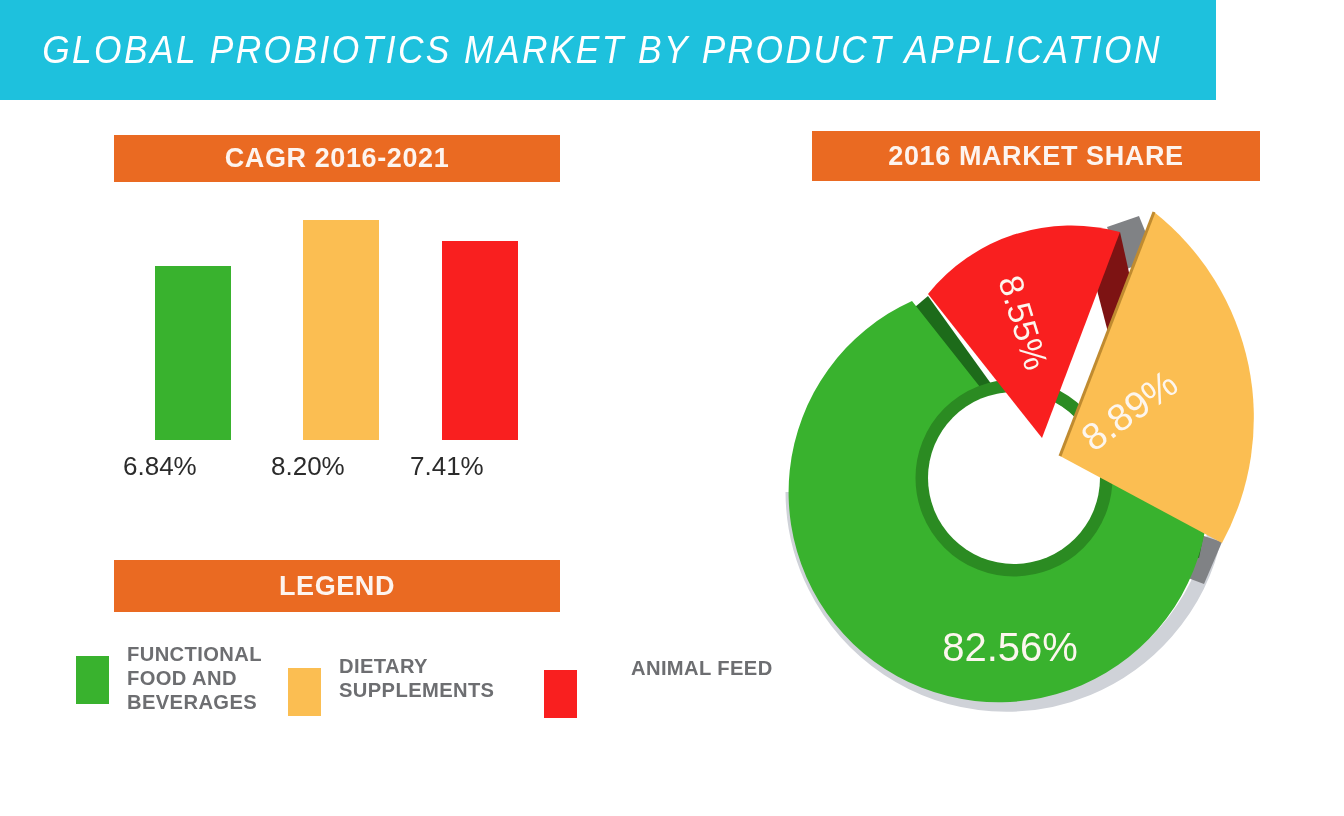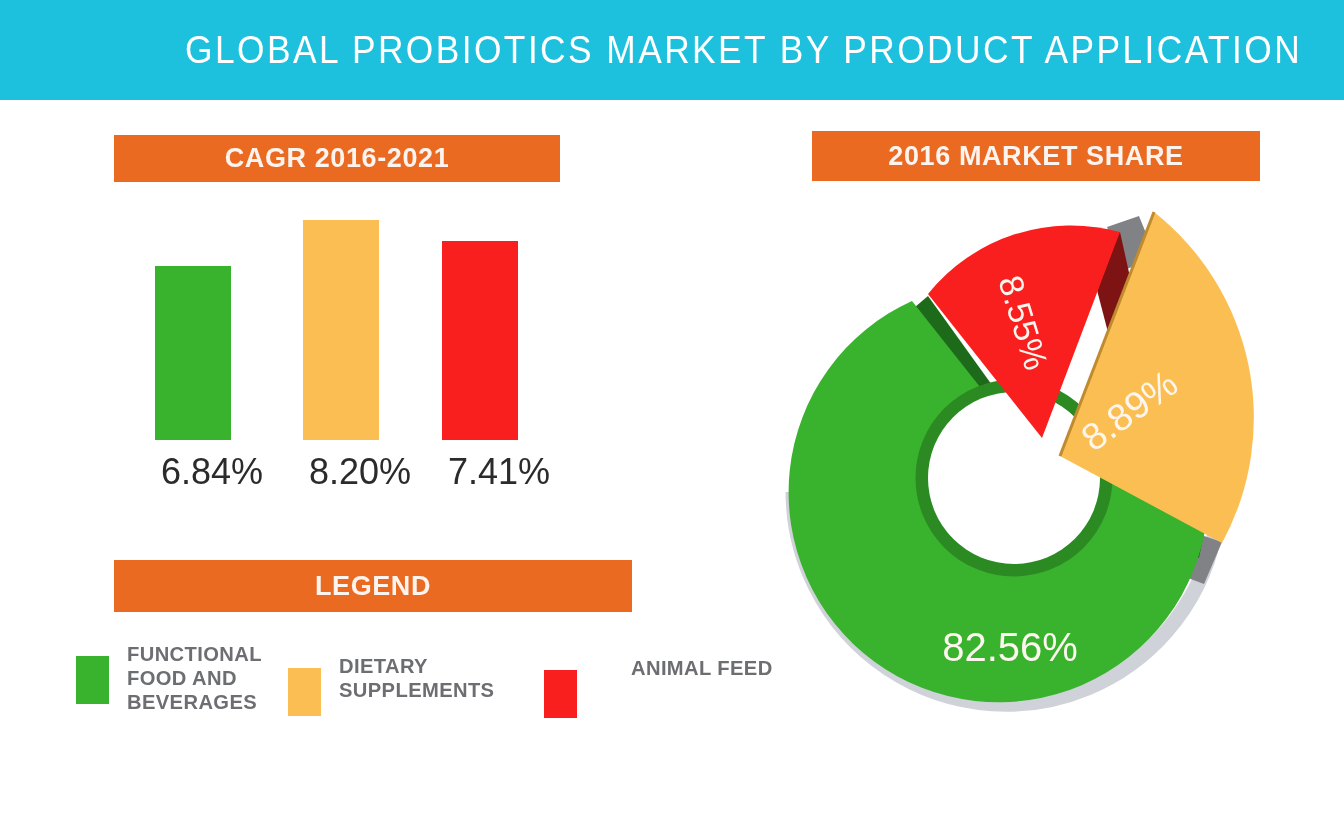--- a/index.html
+++ b/index.html
@@ -7,23 +7,23 @@
     width: 1344px; height: 816px;
     background: #ffffff;
     font-family: "Liberation Sans", sans-serif;
     overflow: hidden;
   }
   #page { position: relative; width: 1344px; height: 816px; background: #fff; }
 
   
   .header-band {
     position: absolute; left: 0; top: 0;
-    width: 1344px; height: 100px;
+    width: 1216px; height: 100px;
     background: #1ec1dd;
-    display: flex; align-items: center; justify-content: flex-end;
+    display: flex; align-items: center; justify-content: flex-start; font-style: italic;
   }
   .header-title {
     color: #ffffff;
     font-family: "Liberation Sans Narrow", "Liberation Sans", sans-serif;
     font-size: 38px;
     font-weight: 400;
     letter-spacing: 2.6px;
     text-transform: uppercase;
     transform: scaleX(0.93);
     white-space: nowrap;
@@ -38,36 +38,36 @@
   .banner-label {
     color: #fdf4ef;
     font-size: 27px;
     font-weight: bold;
     letter-spacing: 0.6px;
     text-transform: uppercase;
     white-space: nowrap;
   }
   #banner-cagr  { left: 114px; top: 135px; width: 446px; height: 47px; }
   #banner-share { left: 812px; top: 131px; width: 448px; height: 50px; }
-  #banner-legend{ left: 114px; top: 560px; width: 518px; height: 52px; }
+  #banner-legend{ left: 114px; top: 560px; width: 446px; height: 52px; }
 
   
   #bar-chart { position: absolute; left: 120px; top: 200px; width: 440px; height: 300px; }
   .bar-col {
     position: absolute; bottom: 60px;
     width: 76px;
     display: flex; flex-direction: column; justify-content: flex-end;
     align-items: center;
   }
   .bar-rect { width: 76px; }
   .bar-value {
     position: absolute; top: 100%;
     width: 140px; left: 50%; transform: translateX(-50%);
-    text-align: right;
-    font-size: 36px;
+    text-align: left;
+    font-size: 26px;
     color: #2b2b2b;
     padding-top: 11px;
     white-space: nowrap;
   }
   #bar-col-0 { left: 35px;  }
   #bar-col-1 { left: 183px; border-radius: 25px; }
   #bar-col-2 { left: 322px; }
 
   
   #legend { position: absolute; left: 20px; top: 636px; width: 760px; height: 110px; }

